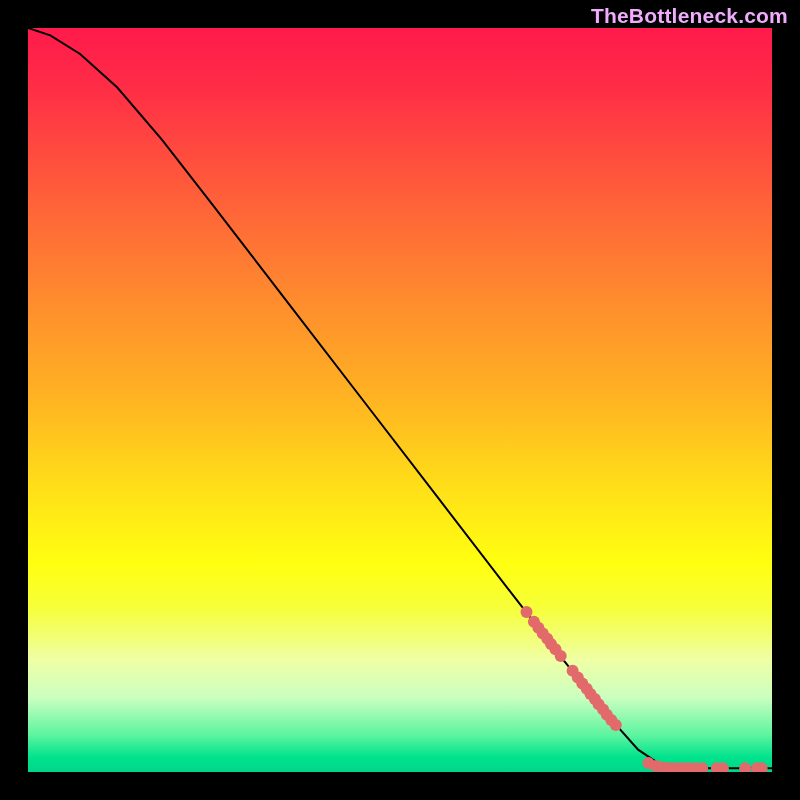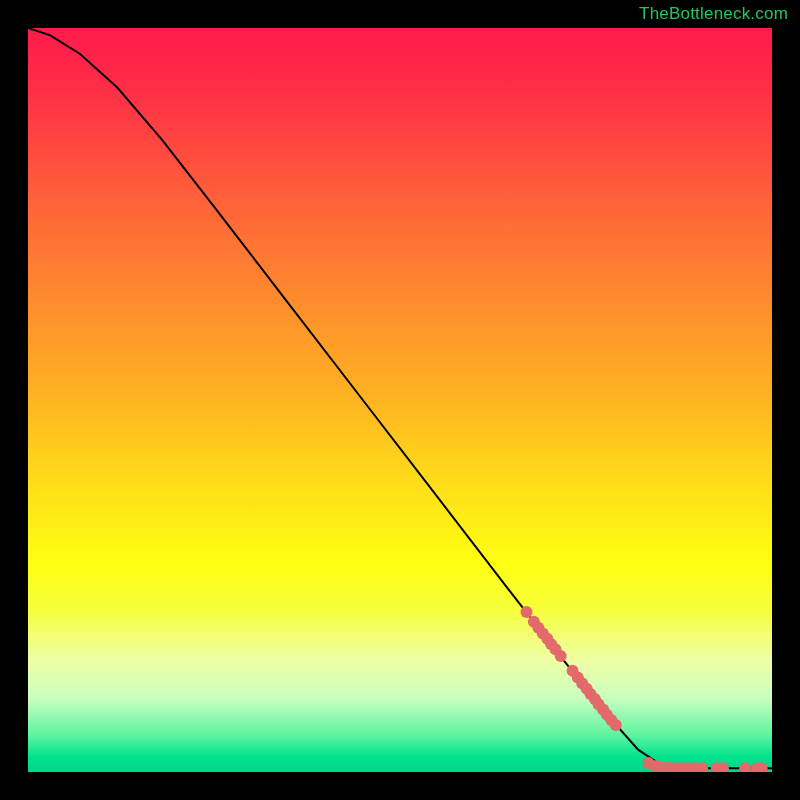--- a/index.html
+++ b/index.html
@@ -13,23 +13,23 @@
   }
   .wrap {
     position: relative;
     width: 800px;
     height: 800px;
   }
   .watermark {
     position: absolute;
     top: 4px;
     right: 12px;
-    color: #22c55e;
-    font-size: 17px;
-    font-weight: 400;
+    color: #f0abfc;
+    font-size: 21px;
+    font-weight: 700;
     letter-spacing: 0.2px;
     z-index: 4;
   }
   .plot-frame {
     position: absolute;
     left: 28px;
     top: 28px;
     width: 744px;
     height: 744px;
     box-sizing: border-box;

